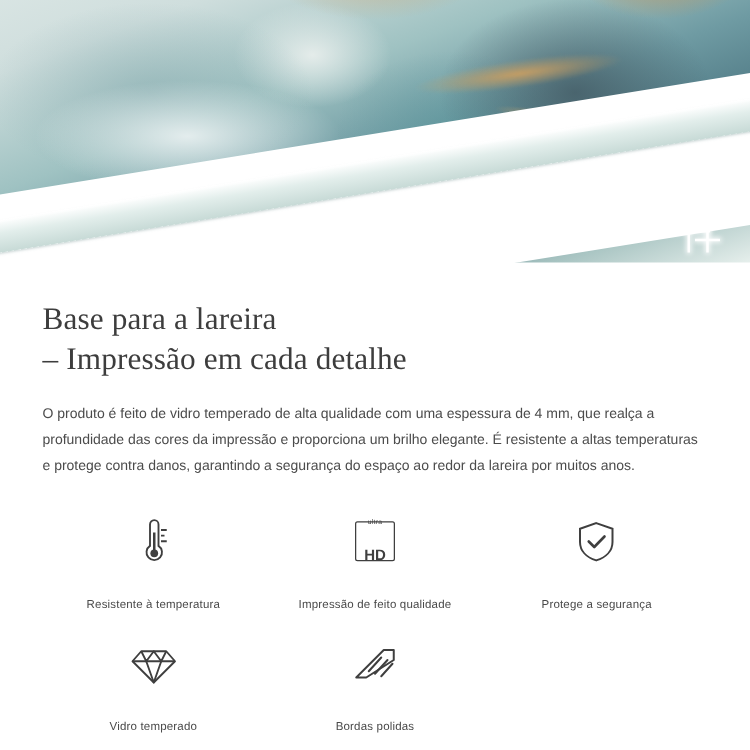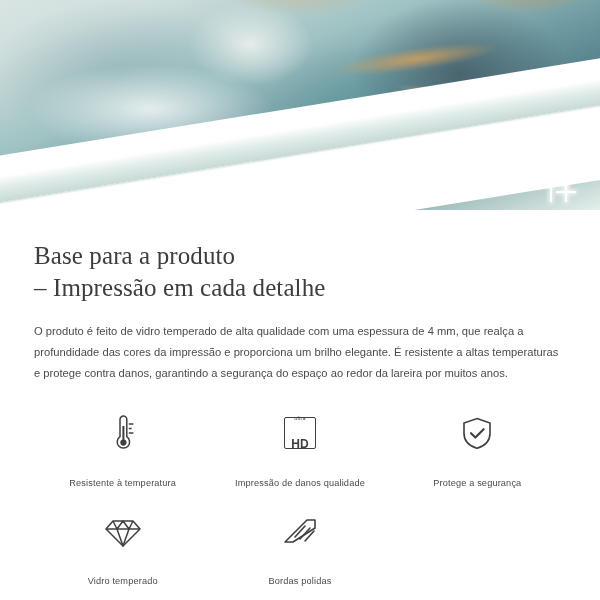--- a/index.html
+++ b/index.html
@@ -222,21 +222,21 @@
       <div class="face"></div>
       <div class="hi"></div>
     </div>
     <div class="sparkle s1"></div>
     <div class="sparkle s2"></div>
   </div>
 
   <div class="content">
 
     <h1 class="headline">
-      <span>Base para a produto</span>
+      <span>Base para a lareira</span>
       <span class="l2">– Impressão em cada detalhe</span>
     </h1>
 
     <p class="body-text">O produto é feito de vidro temperado de alta qualidade com uma espessura de 4 mm, que realça a profundidade das cores da impressão e proporciona um brilho elegante. É resistente a altas temperaturas e protege contra danos, garantindo a segurança do espaço ao redor da lareira por muitos anos.</p>
 
     <div class="features">
 
       <div class="feature">
         <div class="feature-icon">
           <svg width="34" height="40" viewBox="0 0 34 40" fill="none" stroke="#3f3f3f" stroke-width="1.5">
@@ -251,21 +251,21 @@
         <div class="feature-label">Resistente à temperatura</div>
       </div>
 
       <div class="feature">
         <div class="feature-icon">
           <div class="hd-box">
             <span class="ultra">ultra</span>
             <span class="hd">HD</span>
           </div>
         </div>
-        <div class="feature-label">Impressão de danos qualidade</div>
+        <div class="feature-label">Impressão de feito qualidade</div>
       </div>
 
       <div class="feature">
         <div class="feature-icon">
           <svg width="34" height="40" viewBox="0 0 34 40" fill="none" stroke="#3f3f3f" stroke-width="1.6">
             <path d="M17 5.5 30 10v10.5c0 7.2-5.3 12.4-13 14.8C9.3 32.9 4 27.7 4 20.5V10z"></path>
             <path d="M11 20.2 15.4 24.6 23.6 16.2" stroke-width="2.1" stroke-linecap="round" stroke-linejoin="round"></path>
           </svg>
         </div>
         <div class="feature-label">Protege a segurança</div>

